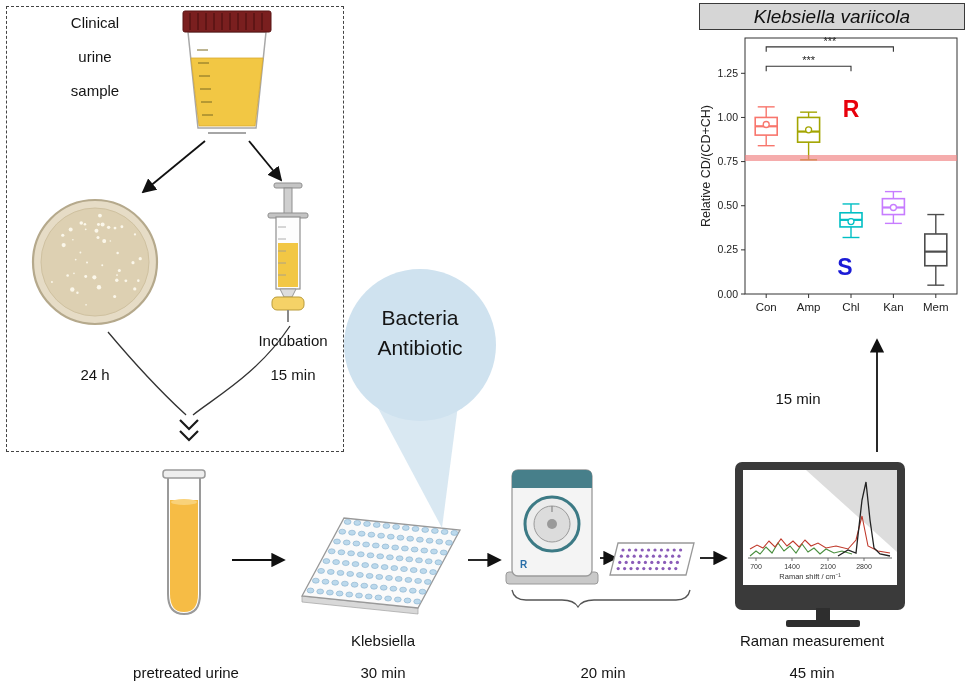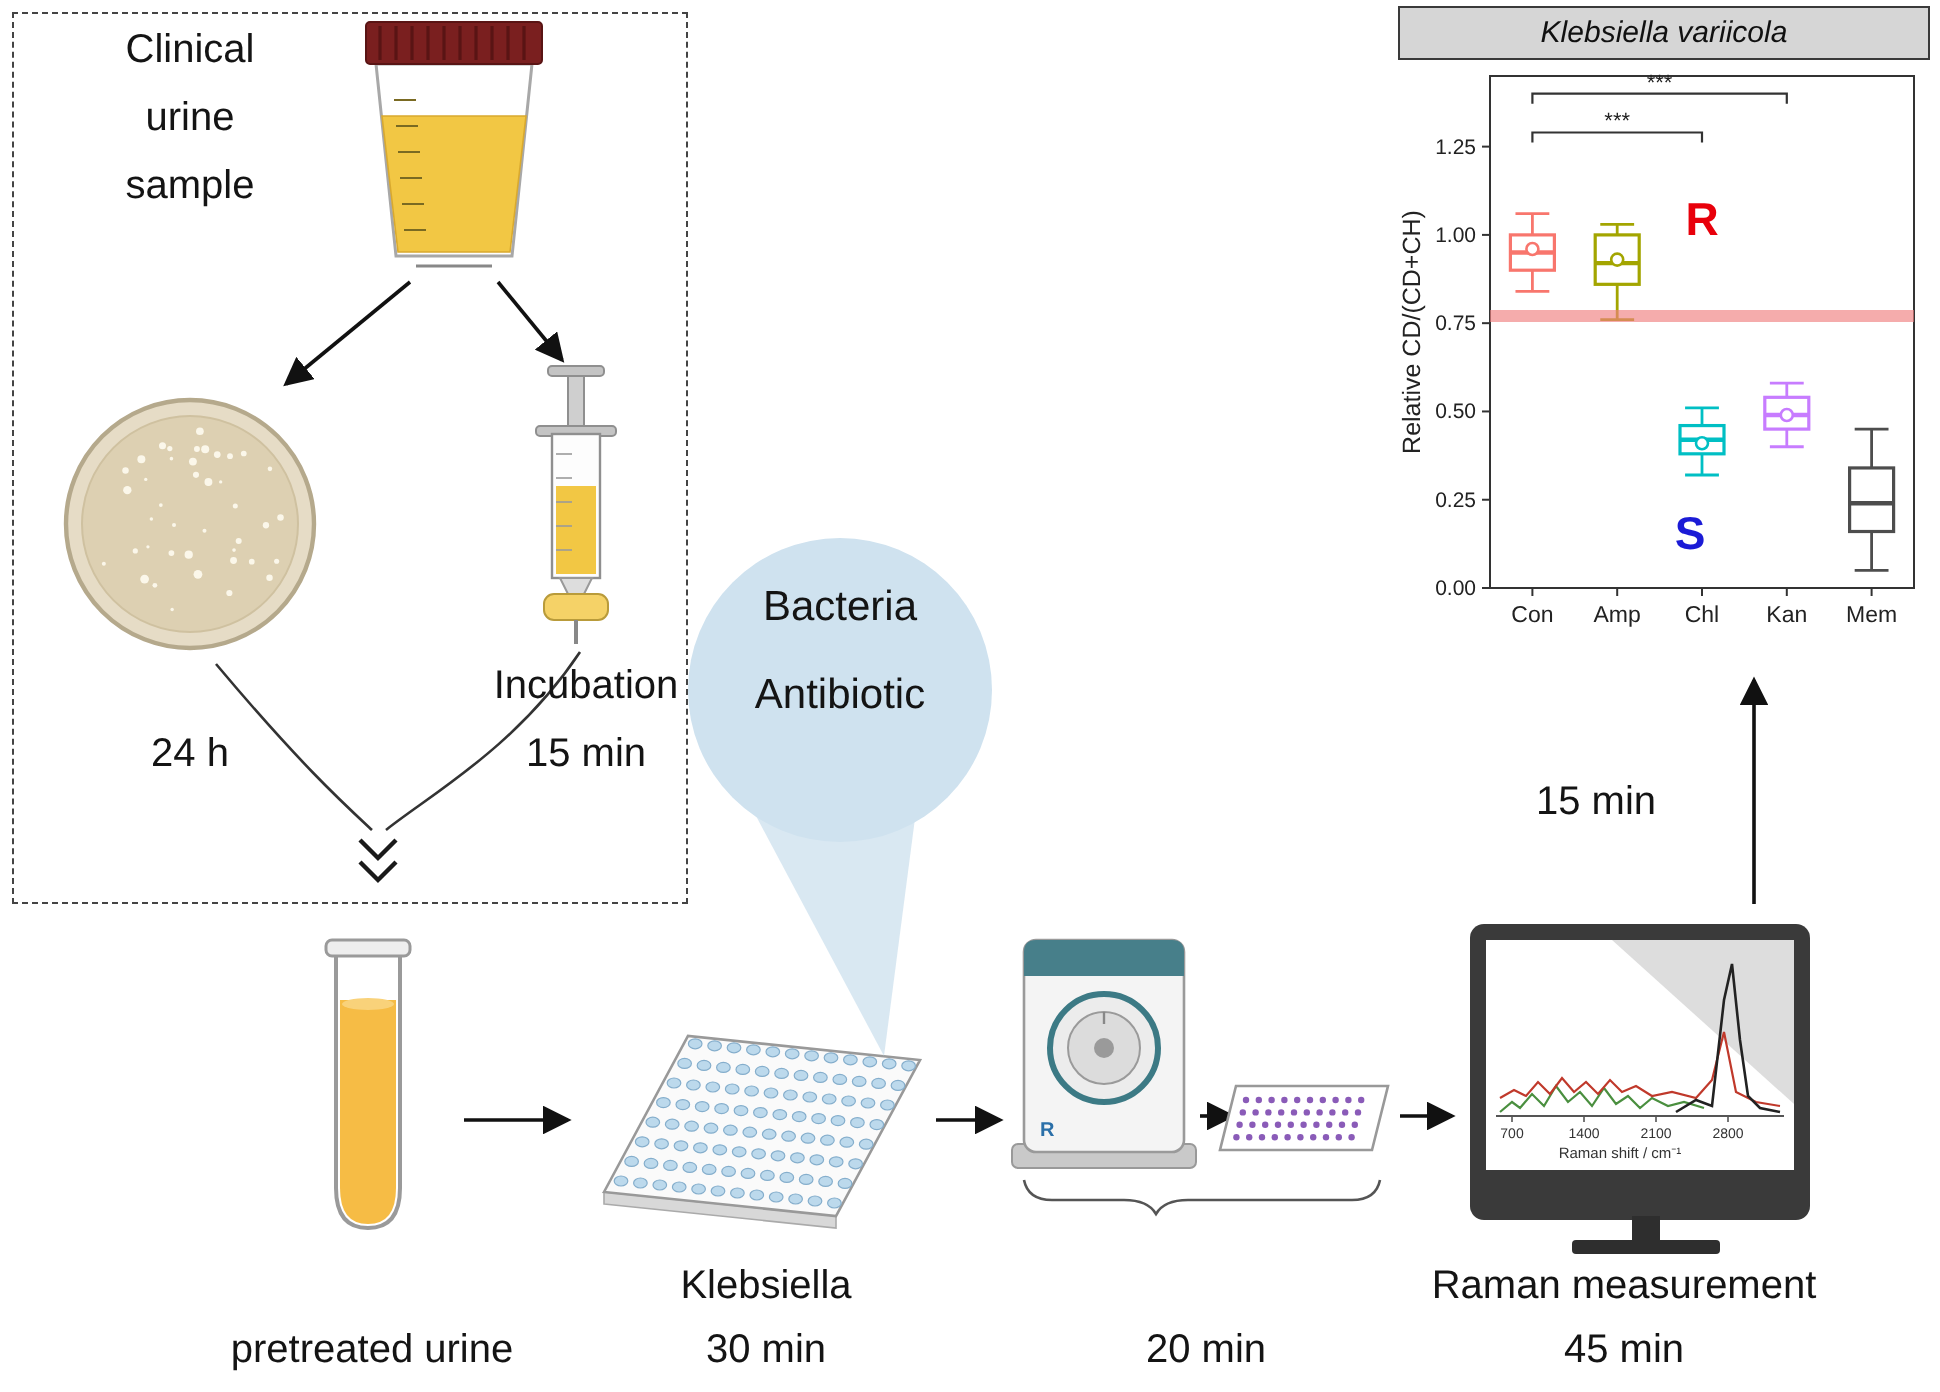--- a/index.html
+++ b/index.html
@@ -1,23 +1,23 @@
 <!DOCTYPE html>
 <html><head>
 <meta charset="utf-8">
 <style>
   *{box-sizing:border-box;margin:0;padding:0}
   body{font-family:"Liberation Sans",sans-serif;background:#fff}
   #canvas{position:relative;width:970px;height:696px;background:#fff;overflow:hidden}
   #scene{position:absolute;left:0;top:0}
-  .lbl{position:absolute;transform:translateX(-50%);font-size:20px;color:#141414;white-space:nowrap;text-align:center}
+  .lbl{position:absolute;transform:translateX(-50%);font-size:15px;color:#141414;white-space:nowrap;text-align:center}
   .lbl.balloon-line{font-size:21px}
   .dashed-box{position:absolute;left:6px;top:6px;width:338px;height:446px;border:1.6px dashed #444}
   #chart-wrap{position:absolute;left:699px;top:3px;width:266px}
-  #chart-title{height:27px;border:1.2px solid #3a3a3a;background:#d6d6d6;display:flex;align-items:center;justify-content:center;font-style:italic;font-size:15px;color:#111}
+  #chart-title{height:27px;border:1.2px solid #3a3a3a;background:#d6d6d6;display:flex;align-items:center;justify-content:center;font-style:italic;font-size:19px;color:#111}
   #chart-svg{display:block;background:#fff}
   svg text{font-family:"Liberation Sans",sans-serif}
 </style>
 </head>
 <body>
 
 <div id="canvas">
 
   <svg id="scene" width="970" height="696" viewBox="0 0 970 696">
     <defs>
@@ -341,21 +341,21 @@
   <div class="dashed-box"></div>
 
   <div class="lbl" style="left:95px;top:14px">Clinical</div>
   <div class="lbl" style="left:95px;top:48px">urine</div>
   <div class="lbl" style="left:95px;top:82px">sample</div>
 
   <div class="lbl" style="left:95px;top:366px">24 h</div>
   <div class="lbl" style="left:293px;top:332px">Incubation</div>
   <div class="lbl" style="left:293px;top:366px">15 min</div>
 
-  <div class="lbl balloon-line" style="left:420px;top:292px">Bacteria</div>
+  <div class="lbl balloon-line" style="left:420px;top:306px">Bacteria</div>
   <div class="lbl balloon-line" style="left:420px;top:336px">Antibiotic</div>
 
   <div class="lbl" style="left:798px;top:390px">15 min</div>
 
   <div class="lbl" style="left:186px;top:664px">pretreated urine</div>
   <div class="lbl" style="left:383px;top:632px">Klebsiella</div>
   <div class="lbl" style="left:383px;top:664px">30 min</div>
   <div class="lbl" style="left:603px;top:664px">20 min</div>
   <div class="lbl" style="left:812px;top:632px">Raman measurement</div>
   <div class="lbl" style="left:812px;top:664px">45 min</div>

